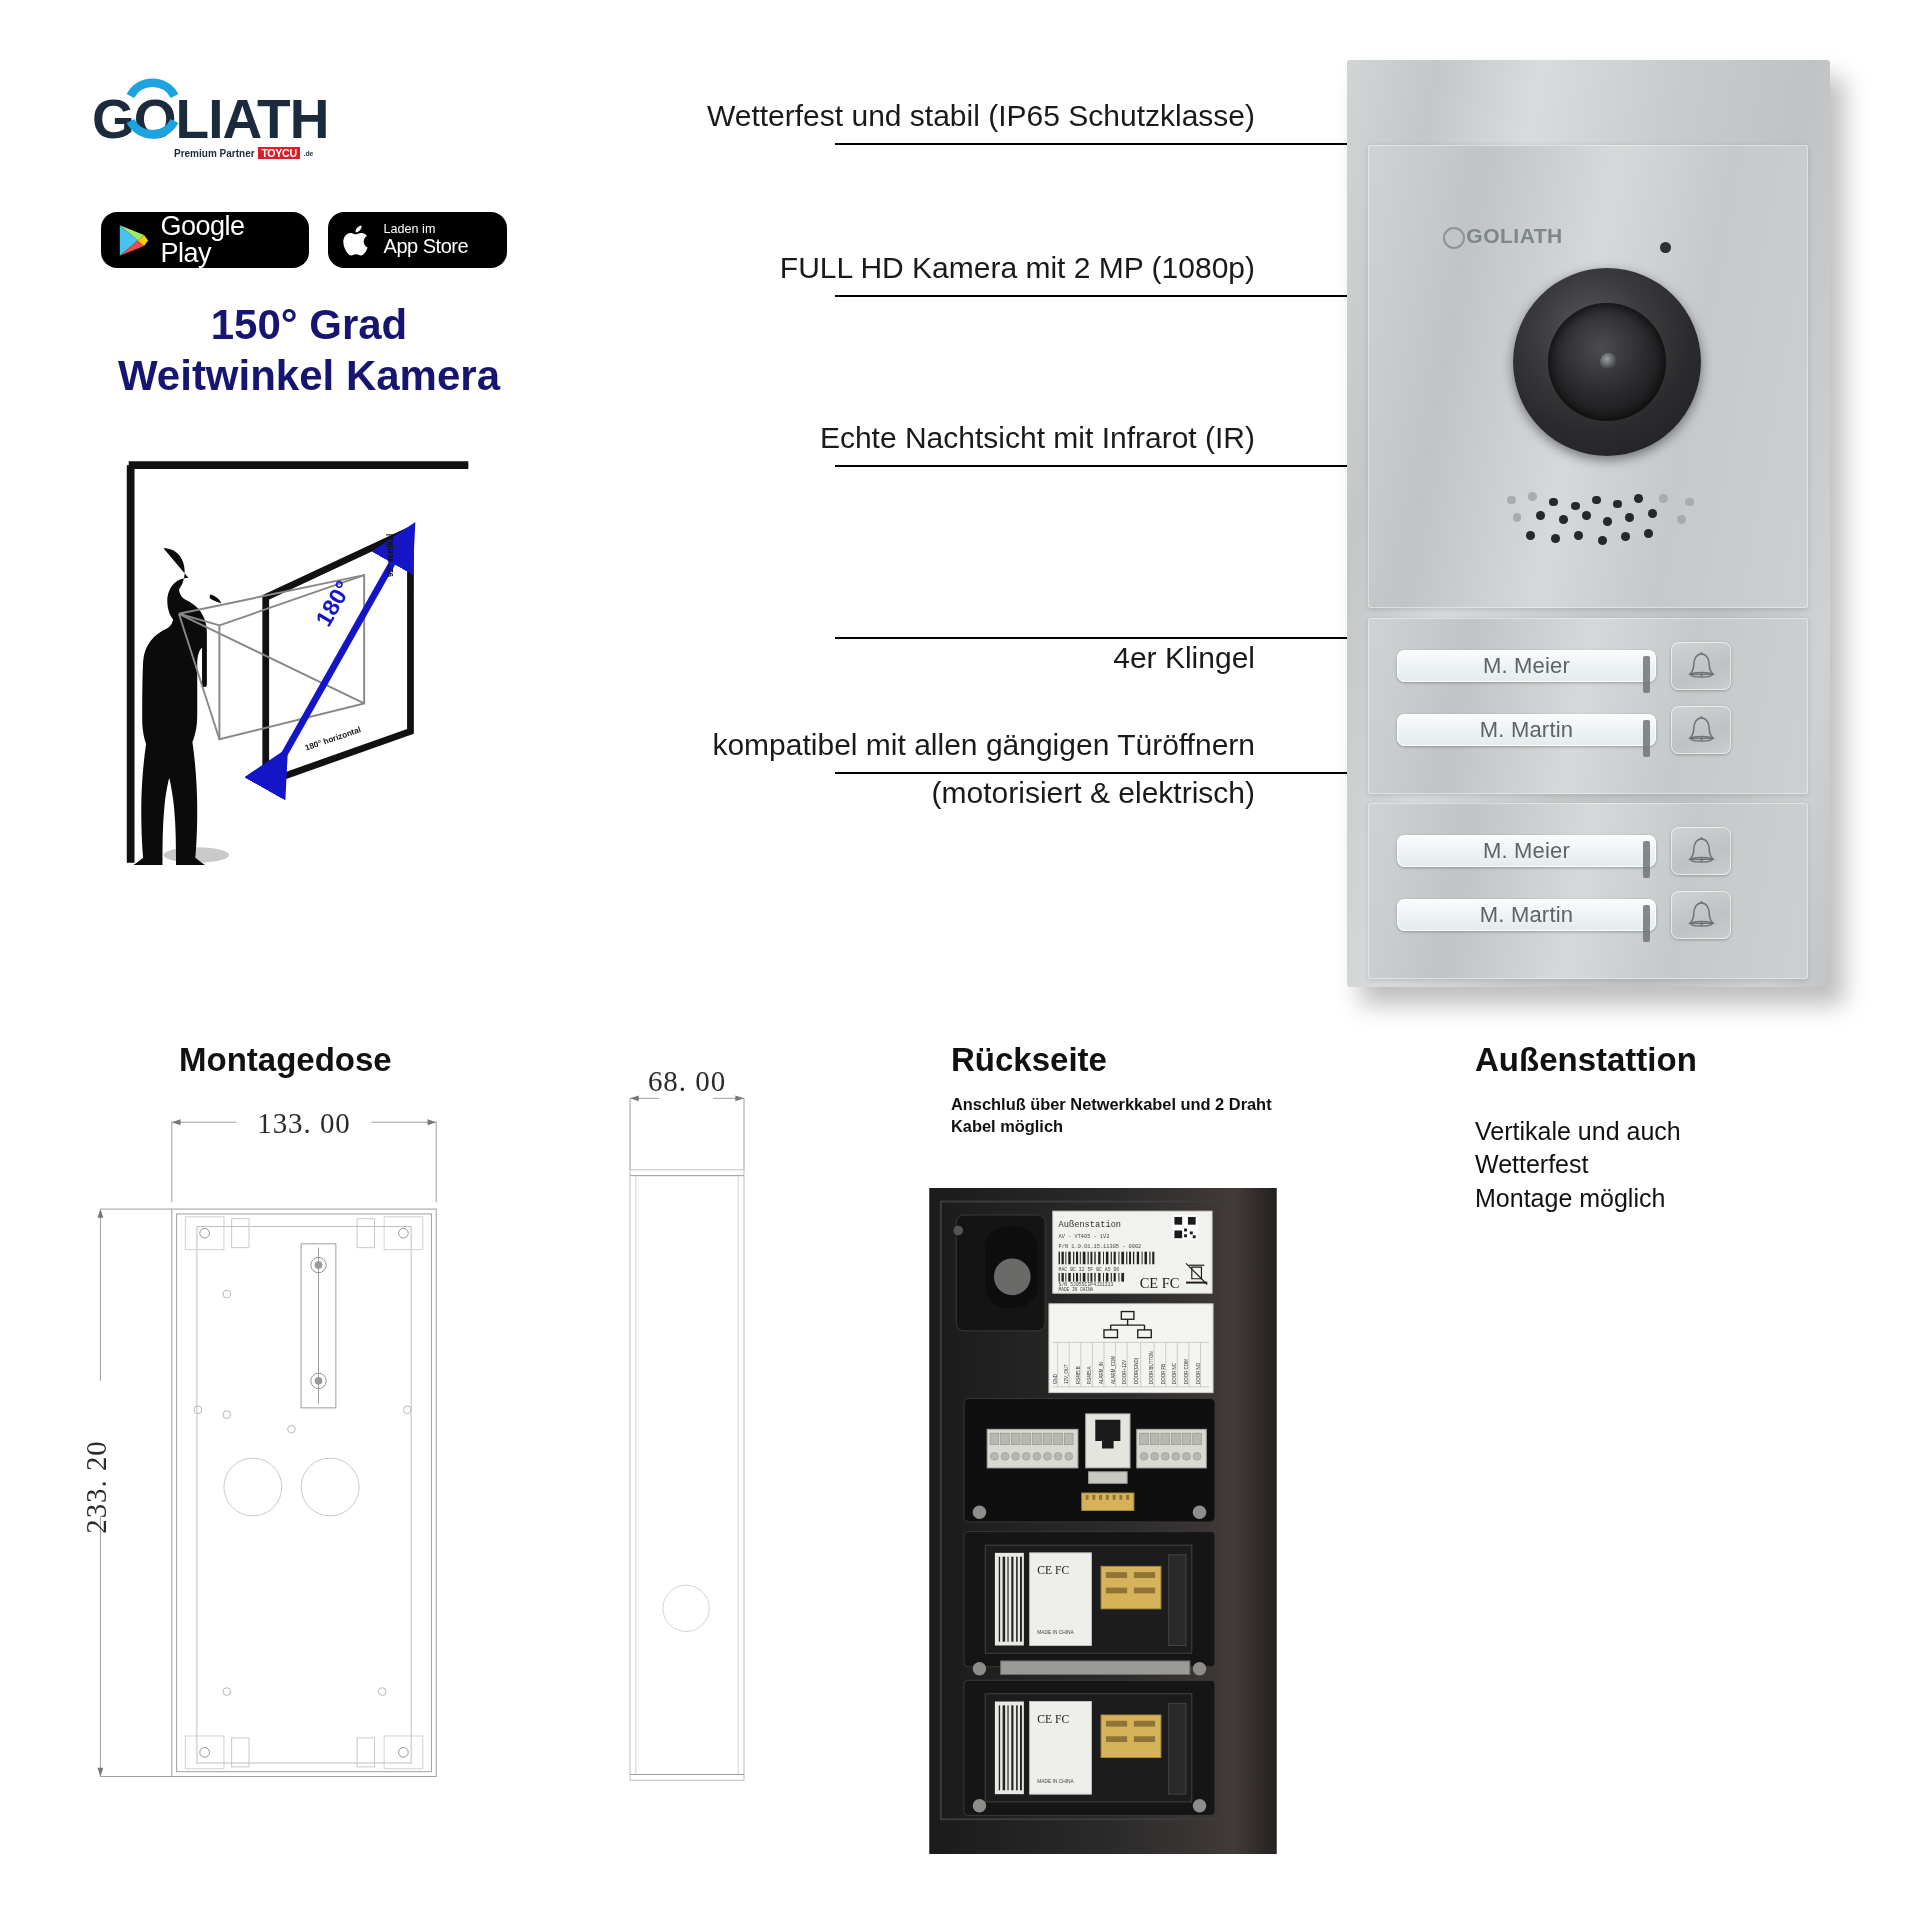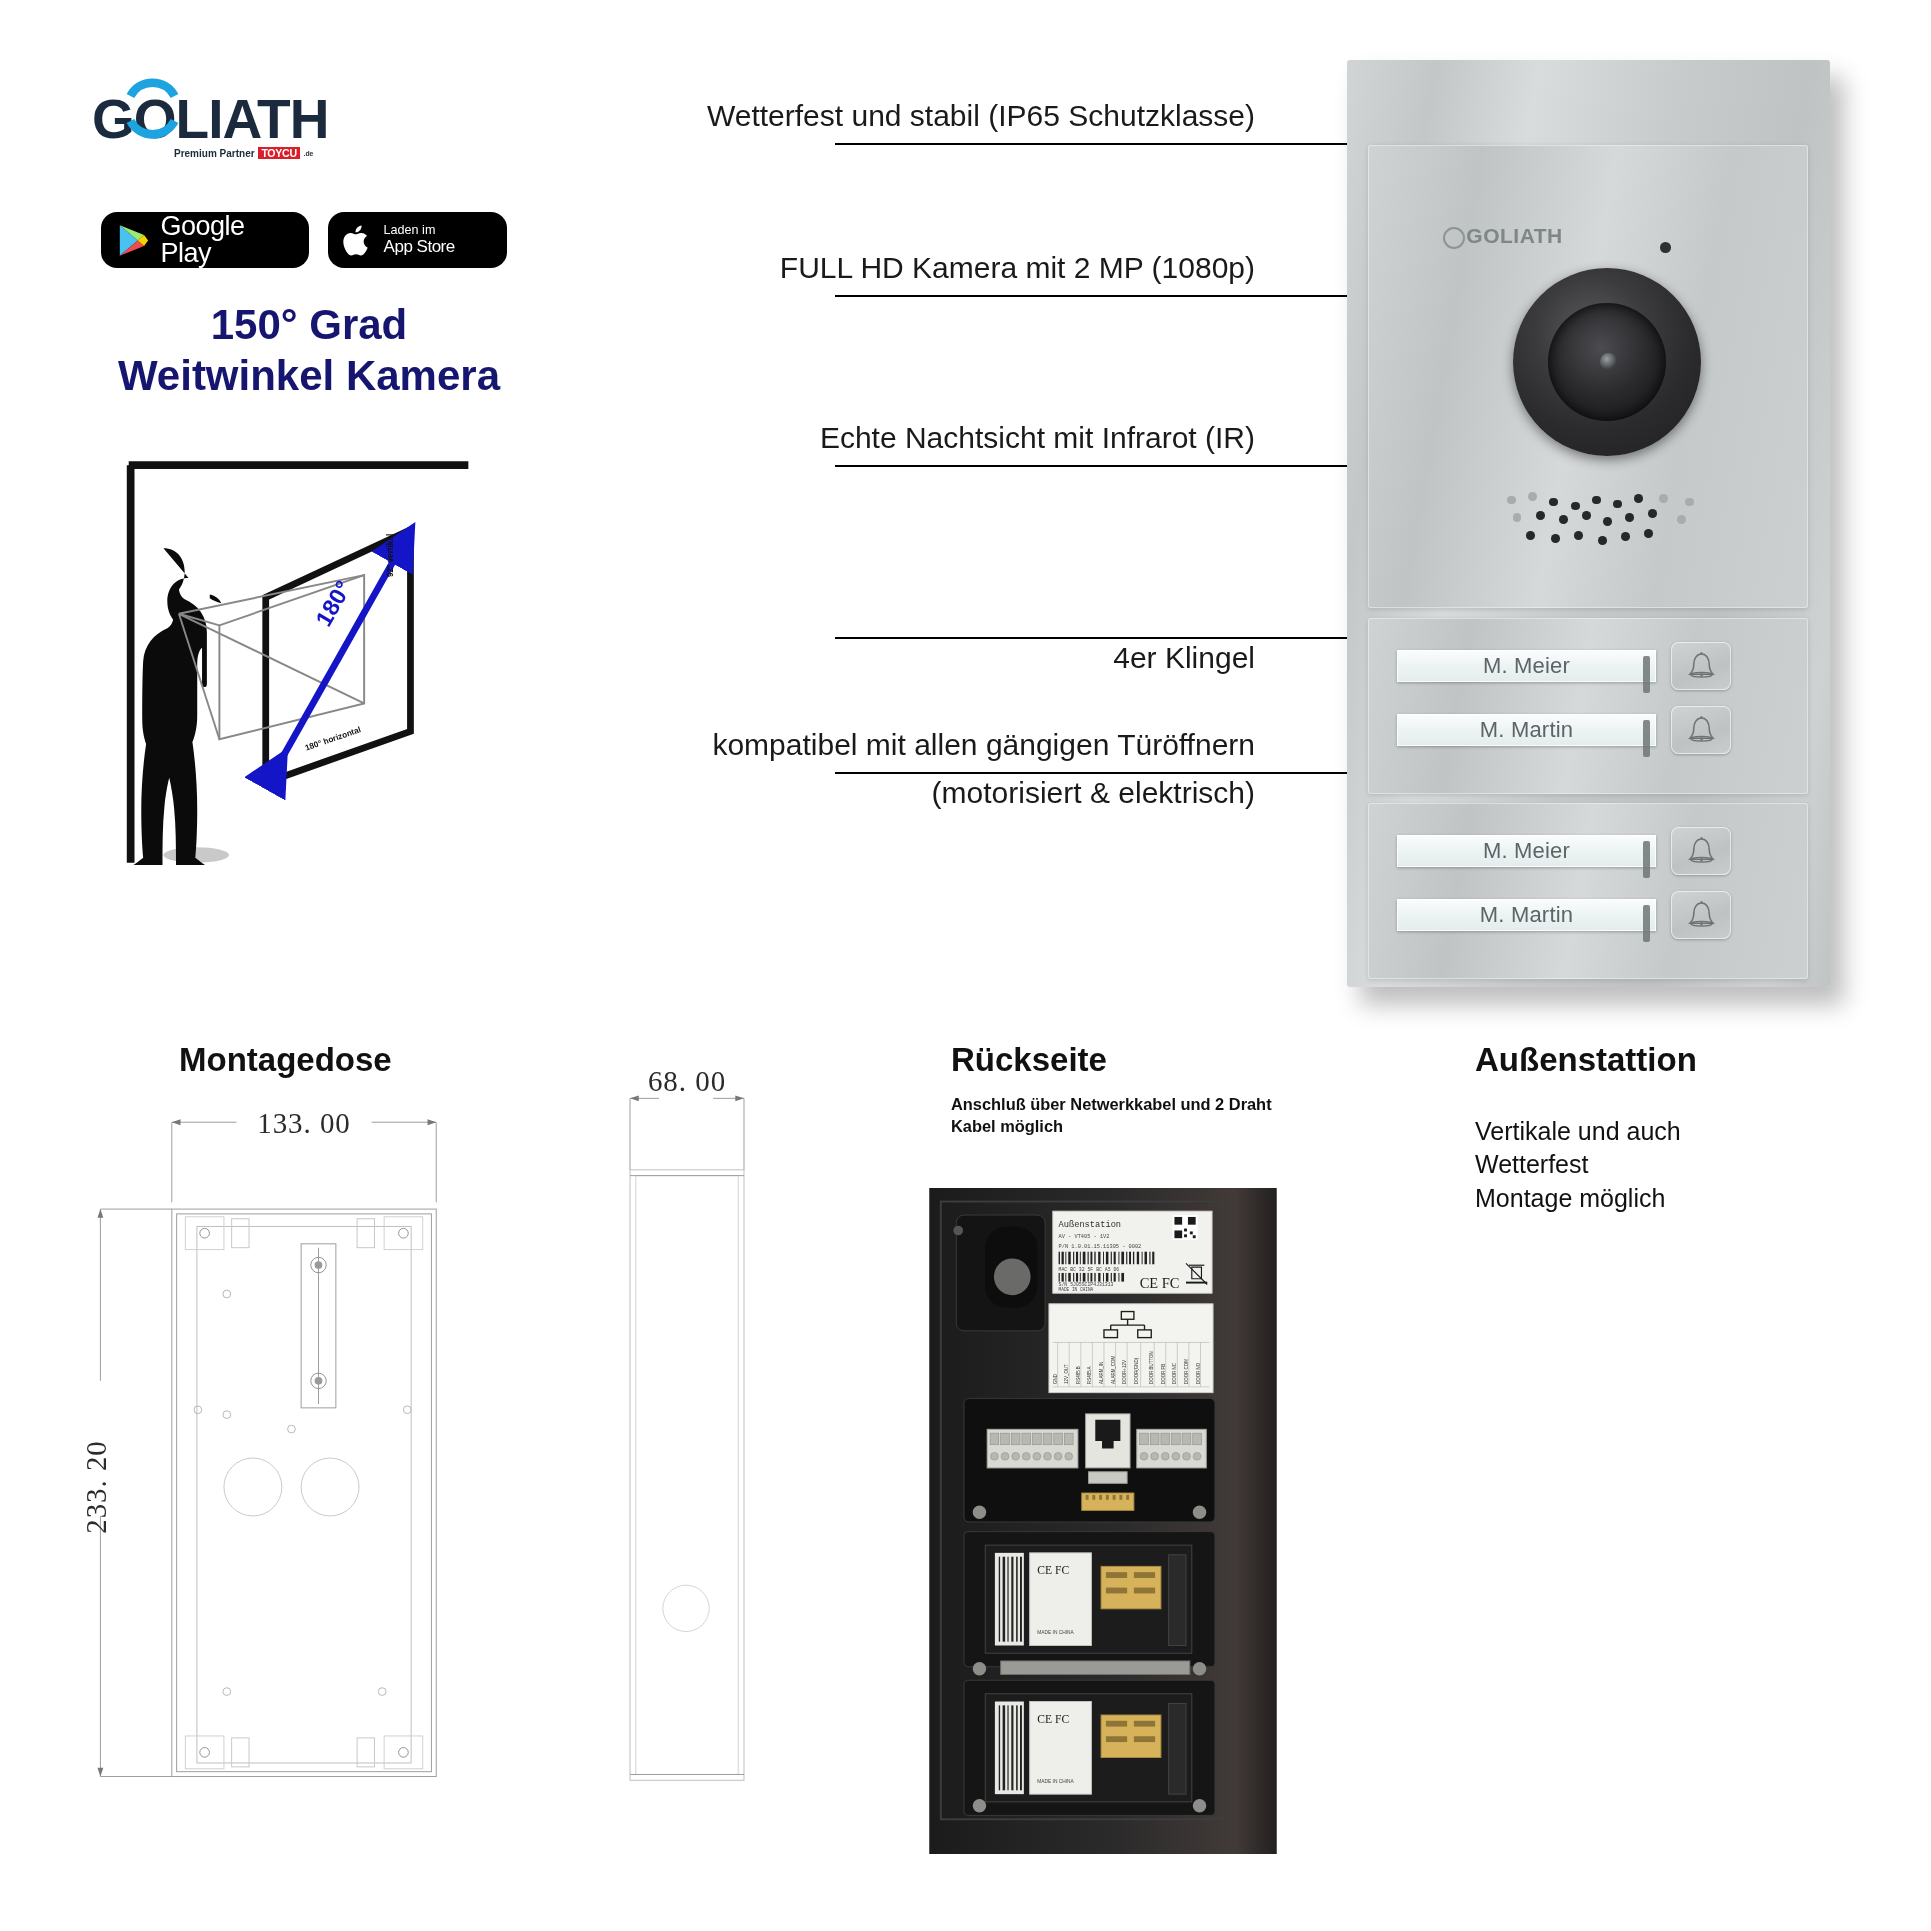--- a/index.html
+++ b/index.html
@@ -33,21 +33,21 @@
   .badge{
     background:#000;border-radius:16px;color:#fff;
     display:flex;align-items:center;gap:11.6px;
     padding:0 17.4px;height:56px;box-sizing:border-box;
   }
   #badge-gp{left:101px;top:212px;width:208px;}
   #badge-as{left:328px;top:212px;width:179px;padding-left:15px;}
   .badge-txt-big{font-size:27px;font-weight:400;letter-spacing:-0.5px;line-height:1;}
   .badge-stack{display:flex;flex-direction:column;justify-content:center;line-height:1.05;}
   .badge-txt-small{font-size:12.6px;font-weight:400;}
-  .badge-txt-mid{font-size:17px;font-weight:400;letter-spacing:-0.5px;text-align:center;}
+  .badge-txt-mid{font-size:20px;font-weight:400;letter-spacing:-0.5px;text-align:center;}
 
   
   #headline{
     left:87px;top:299px;width:444px;text-align:center;
     color:#161670;font-weight:700;font-size:42px;line-height:1.22;
   }
 
   
   #angle-box{left:121px;top:459px;width:357px;height:406px;}
 
@@ -102,21 +102,21 @@
   .ir-dot{
     position:absolute;left:292px;top:97px;width:10.6px;height:10.6px;border-radius:50%;
     background:#2e3133;
   }
   .speaker{position:absolute;left:135px;top:345px;width:203px;height:60px;}
   .sp-hole{position:absolute;width:8.7px;height:8.7px;border-radius:50%;background:#26292b;}
   .sp-hole.dim{background:#a7adaf;}
 
   .bell-row{position:absolute;left:29px;width:386px;height:54px;display:flex;align-items:center;gap:15.4px;}
   .nameplate{
-    position:relative;width:259px;height:32px;border-radius:0;
+    position:relative;width:259px;height:32px;border-radius:8px;
     background:linear-gradient(180deg,#fbfdfd 0%,#eef4f4 45%,#e3ecec 100%);
     box-shadow:inset 0 0 0 1px rgba(255,255,255,.85), 0 1px 2.9px rgba(0,0,0,.28);
     display:flex;align-items:center;justify-content:center;
   }
   .nameplate:after{
     content:"";position:absolute;right:5.8px;top:5.8px;width:6.8px;height:37px;
     background:#6f7578;border-radius:1.9px;opacity:.85;
   }
   .nameplate span{font-size:22px;color:#5d6467;font-weight:400;letter-spacing:0.2px;}
   .bellbtn{

